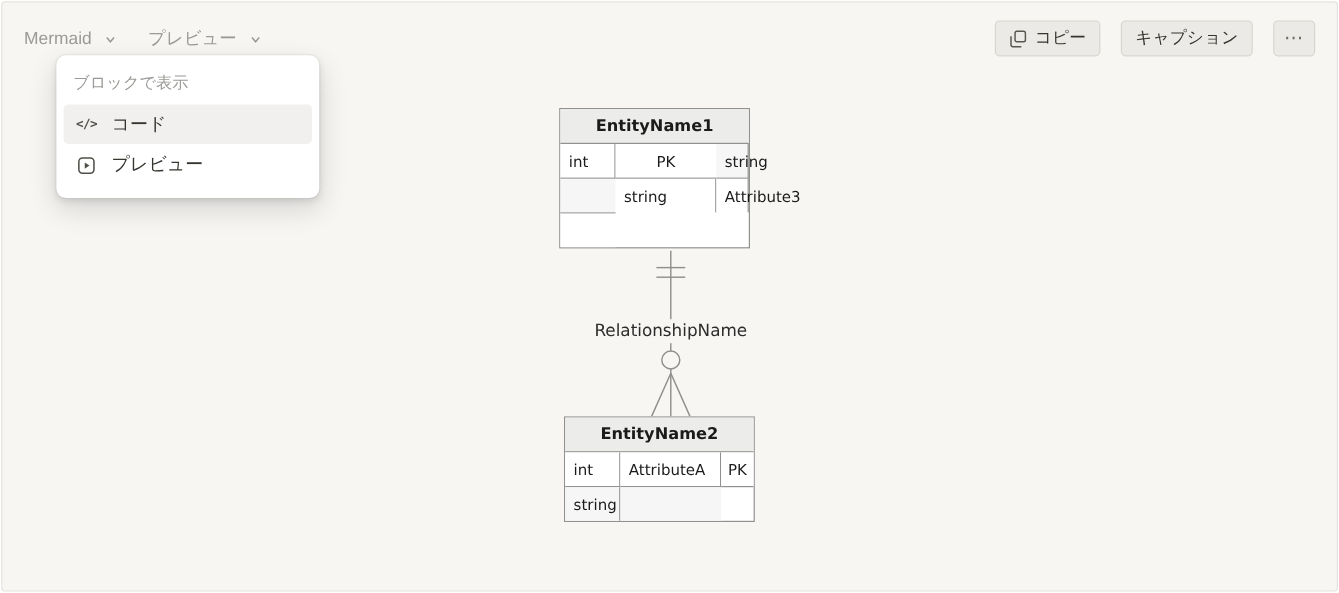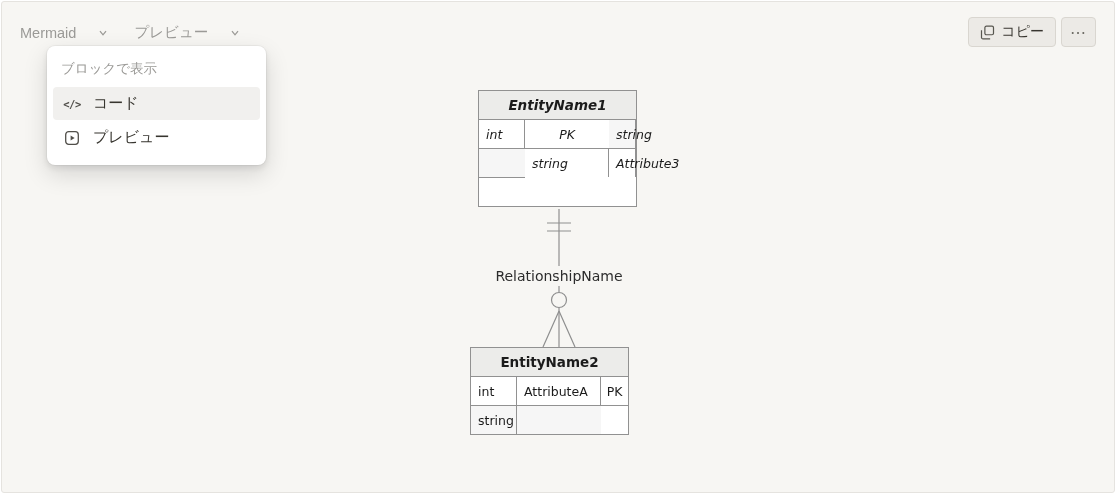--- a/index.html
+++ b/index.html
@@ -17,27 +17,27 @@
     border-radius: 3px;
     overflow: hidden;
   }
 
   
   .hdr-triggers {
     position: absolute; top: 21px; left: 18px;
     display: flex; gap: 26px; align-items: center;
     color: #9b9a97; font-size: 14.5px;
   }
-  .trigger { display: flex; align-items: center; gap: 22px; cursor: pointer; }
+  .trigger { display: flex; align-items: center; gap: 11px; cursor: pointer; }
   .chev { width: 10px; height: 10px; }
 
   
   .toolbar {
     position: absolute; top: 15px; right: 18px;
-    display: flex; gap: 5px; align-items: flex-start; padding-left: 17px;
+    display: flex; gap: 17px; align-items: flex-start; padding-left: 17px;
   }
   .tbtn {
     display: flex; align-items: center; gap: 6px;
     height: 30px; padding: 0 11px;
     background: #eceae6; border: 1px solid #d9d6d0;
     border-radius: 4px;
     font-family: "Liberation Sans", sans-serif;
     font-size: 14px; color: #37352f; cursor: pointer;
   }
   .tbtn.more { padding: 0 8px; color: #6f6d66; font-size: 16px; letter-spacing: 1px; }
@@ -115,20 +115,23 @@
   </div>
 
   <div class="toolbar">
     <button class="tbtn">
       <svg class="copy-ic" viewBox="0 0 16 16">
         <rect x="5.2" y="1.2" width="9.2" height="9.2" rx="1.6" fill="none" stroke="currentColor" stroke-width="1.3"></rect>
         <path d="M10.8 14.8 H3.2 A1.6 1.6 0 0 1 1.6 13.2 V5.6" fill="none" stroke="currentColor" stroke-width="1.3"></path>
       </svg>
       <span>コピー</span>
     </button>
+    <button class="tbtn">
+      <span>キャプション</span>
+    </button>
     <button class="tbtn more">
       <span>⋯</span>
     </button>
   </div>
 
   <div class="menu">
     <div class="menu-title">ブロックで表示</div>
 
     <div class="menu-item selected">
       <span class="mi-icon code-glyph">&lt;/&gt;</span>
@@ -158,21 +161,21 @@
         <line x1="545" y1="229" x2="569" y2="229" stroke="#8f8f8f" stroke-width="1.2"></line>
       </g>
 
       <circle cx="557" cy="298" r="7.5" fill="#f7f6f3" stroke="#8f8f8f" stroke-width="1.2"></circle>
 
       <g>
         <path d="M557 309 L541 345 M557 309 L573 345" fill="none" stroke="#8f8f8f" stroke-width="1.2"></path>
       </g>
     </svg>
 
-    <div class="er-table" style="left:476px; top:88px;font-style:italic;">
+    <div class="er-table" style="left:464px; top:88px;">
       <div class="er-header">EntityName1</div>
 
       <div class="er-cell">int</div>
       <div class="er-cell key">PK</div>
 
       <div class="er-cell alt">string</div>
       <div class="er-cell key alt"></div>
 
       <div class="er-cell last">string</div>
       <div class="er-cell last">Attribute3</div>

